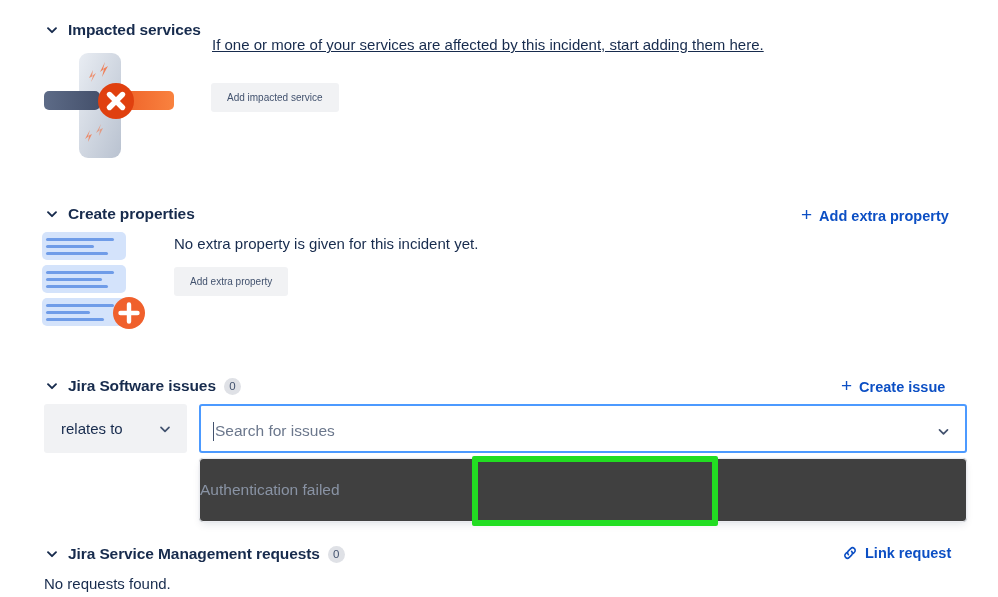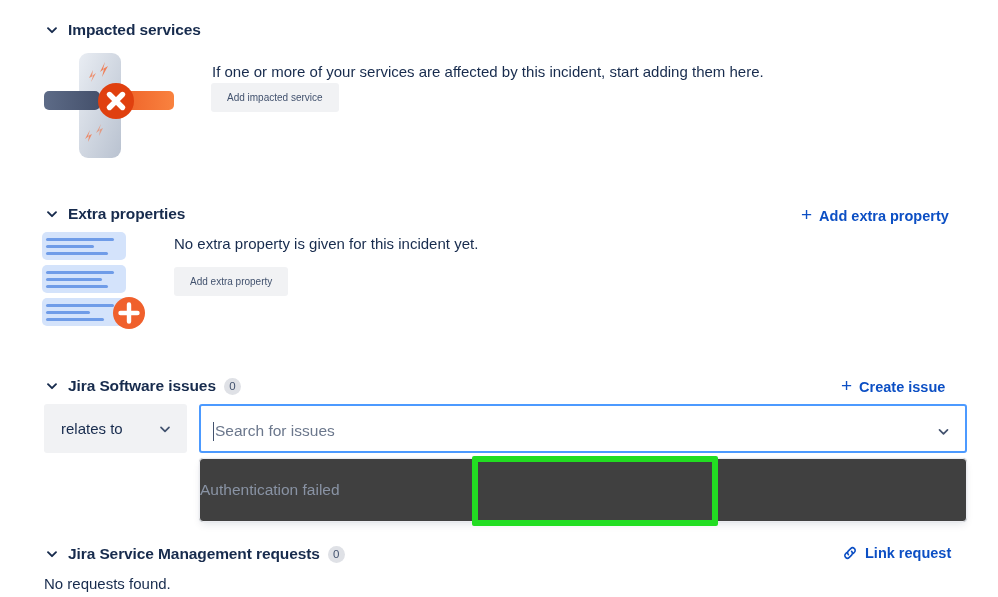--- a/index.html
+++ b/index.html
@@ -216,31 +216,31 @@
       <rect x="66" y="43" width="66" height="19" rx="5" fill="url(#rightBar)"></rect>
       <path d="M58 24 l5 -10 -2 7 5 -3 -6 11 2 -8 z" fill="#f2764a" opacity="0.9"></path>
       <path d="M47 30 l4 -8 -1 6 4 -3 -5 9 2 -6 z" fill="#f2764a" opacity="0.75"></path>
       <path d="M50 86 l-4 8 1 -6 -4 3 5 -9 -2 6 z" fill="#f2764a" opacity="0.8"></path>
       <path d="M61 80 l-4 8 1 -6 -4 3 5 -9 -2 6 z" fill="#f2764a" opacity="0.6"></path>
       <circle cx="74" cy="53" r="18" fill="#e0400f"></circle>
       <path d="M67.5 46.5 L80.5 59.5 M80.5 46.5 L67.5 59.5" stroke="#ffffff" stroke-width="5.4" stroke-linecap="round"></path>
     </svg>
   </div>
 
-  <div class="body-text" style="left:212px; top:63px;">If one or more of your services are affected by this incident, start adding them here.</div>
+  <div class="body-text" style="left:212px; top:36px;text-decoration:underline;">If one or more of your services are affected by this incident, start adding them here.</div>
 
   <button class="ghost-button" style="left:211px; top:83px;">Add impacted service</button>
 
   <div class="section-header" style="left:44px; top:205px;">
     <span class="chevron">
       <svg width="14" height="14" viewBox="0 0 14 14">
           <path d="M3 5.2 L7 9.2 L11 5.2" fill="none" stroke="currentColor" stroke-width="1.9" stroke-linecap="round" stroke-linejoin="round"></path>
         </svg>
     </span>
-    <span class="section-title">Extra properties</span>
+    <span class="section-title">Create properties</span>
   </div>
 
   <div class="action-link" style="left:801px; top:206px;">
     <span class="plus-glyph">+</span>
     <span>Add extra property</span>
   </div>
 
   <div class="props-illustration" style="left:40px; top:230px;">
     <svg width="110" height="100" viewBox="0 0 110 100">
       <rect x="2" y="2" width="84" height="28" rx="5" fill="#d4e3fb"></rect>

